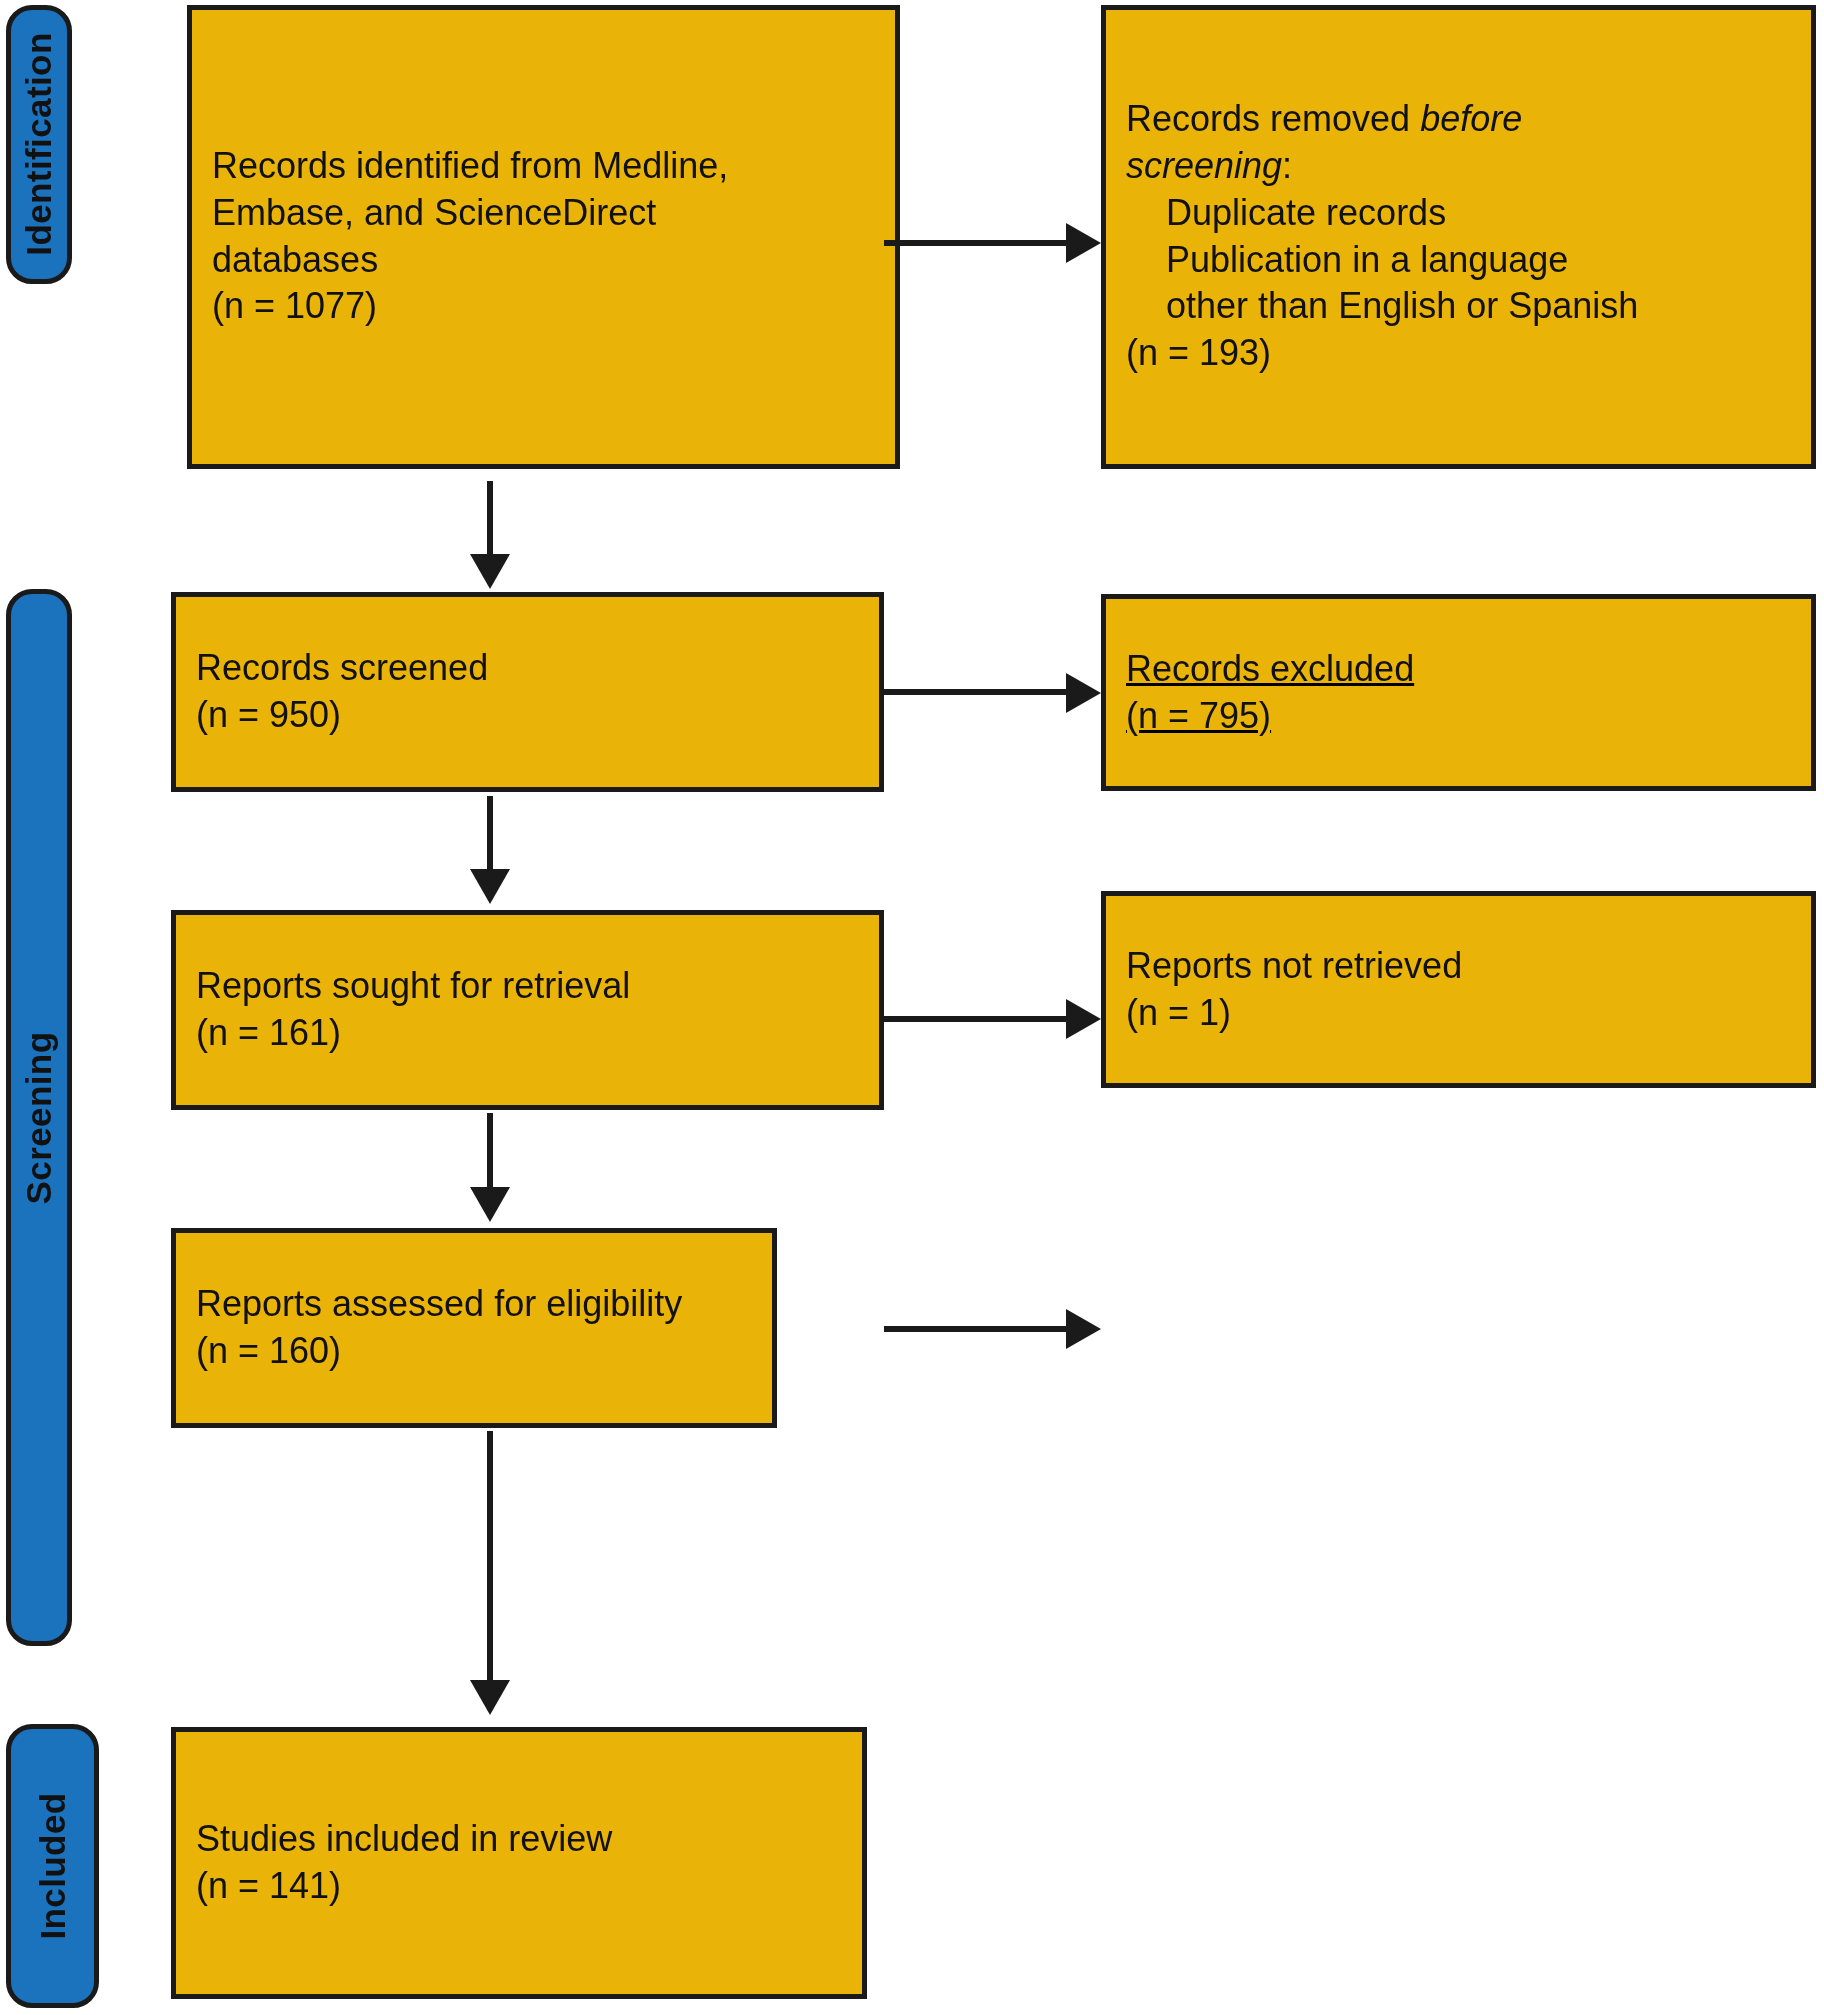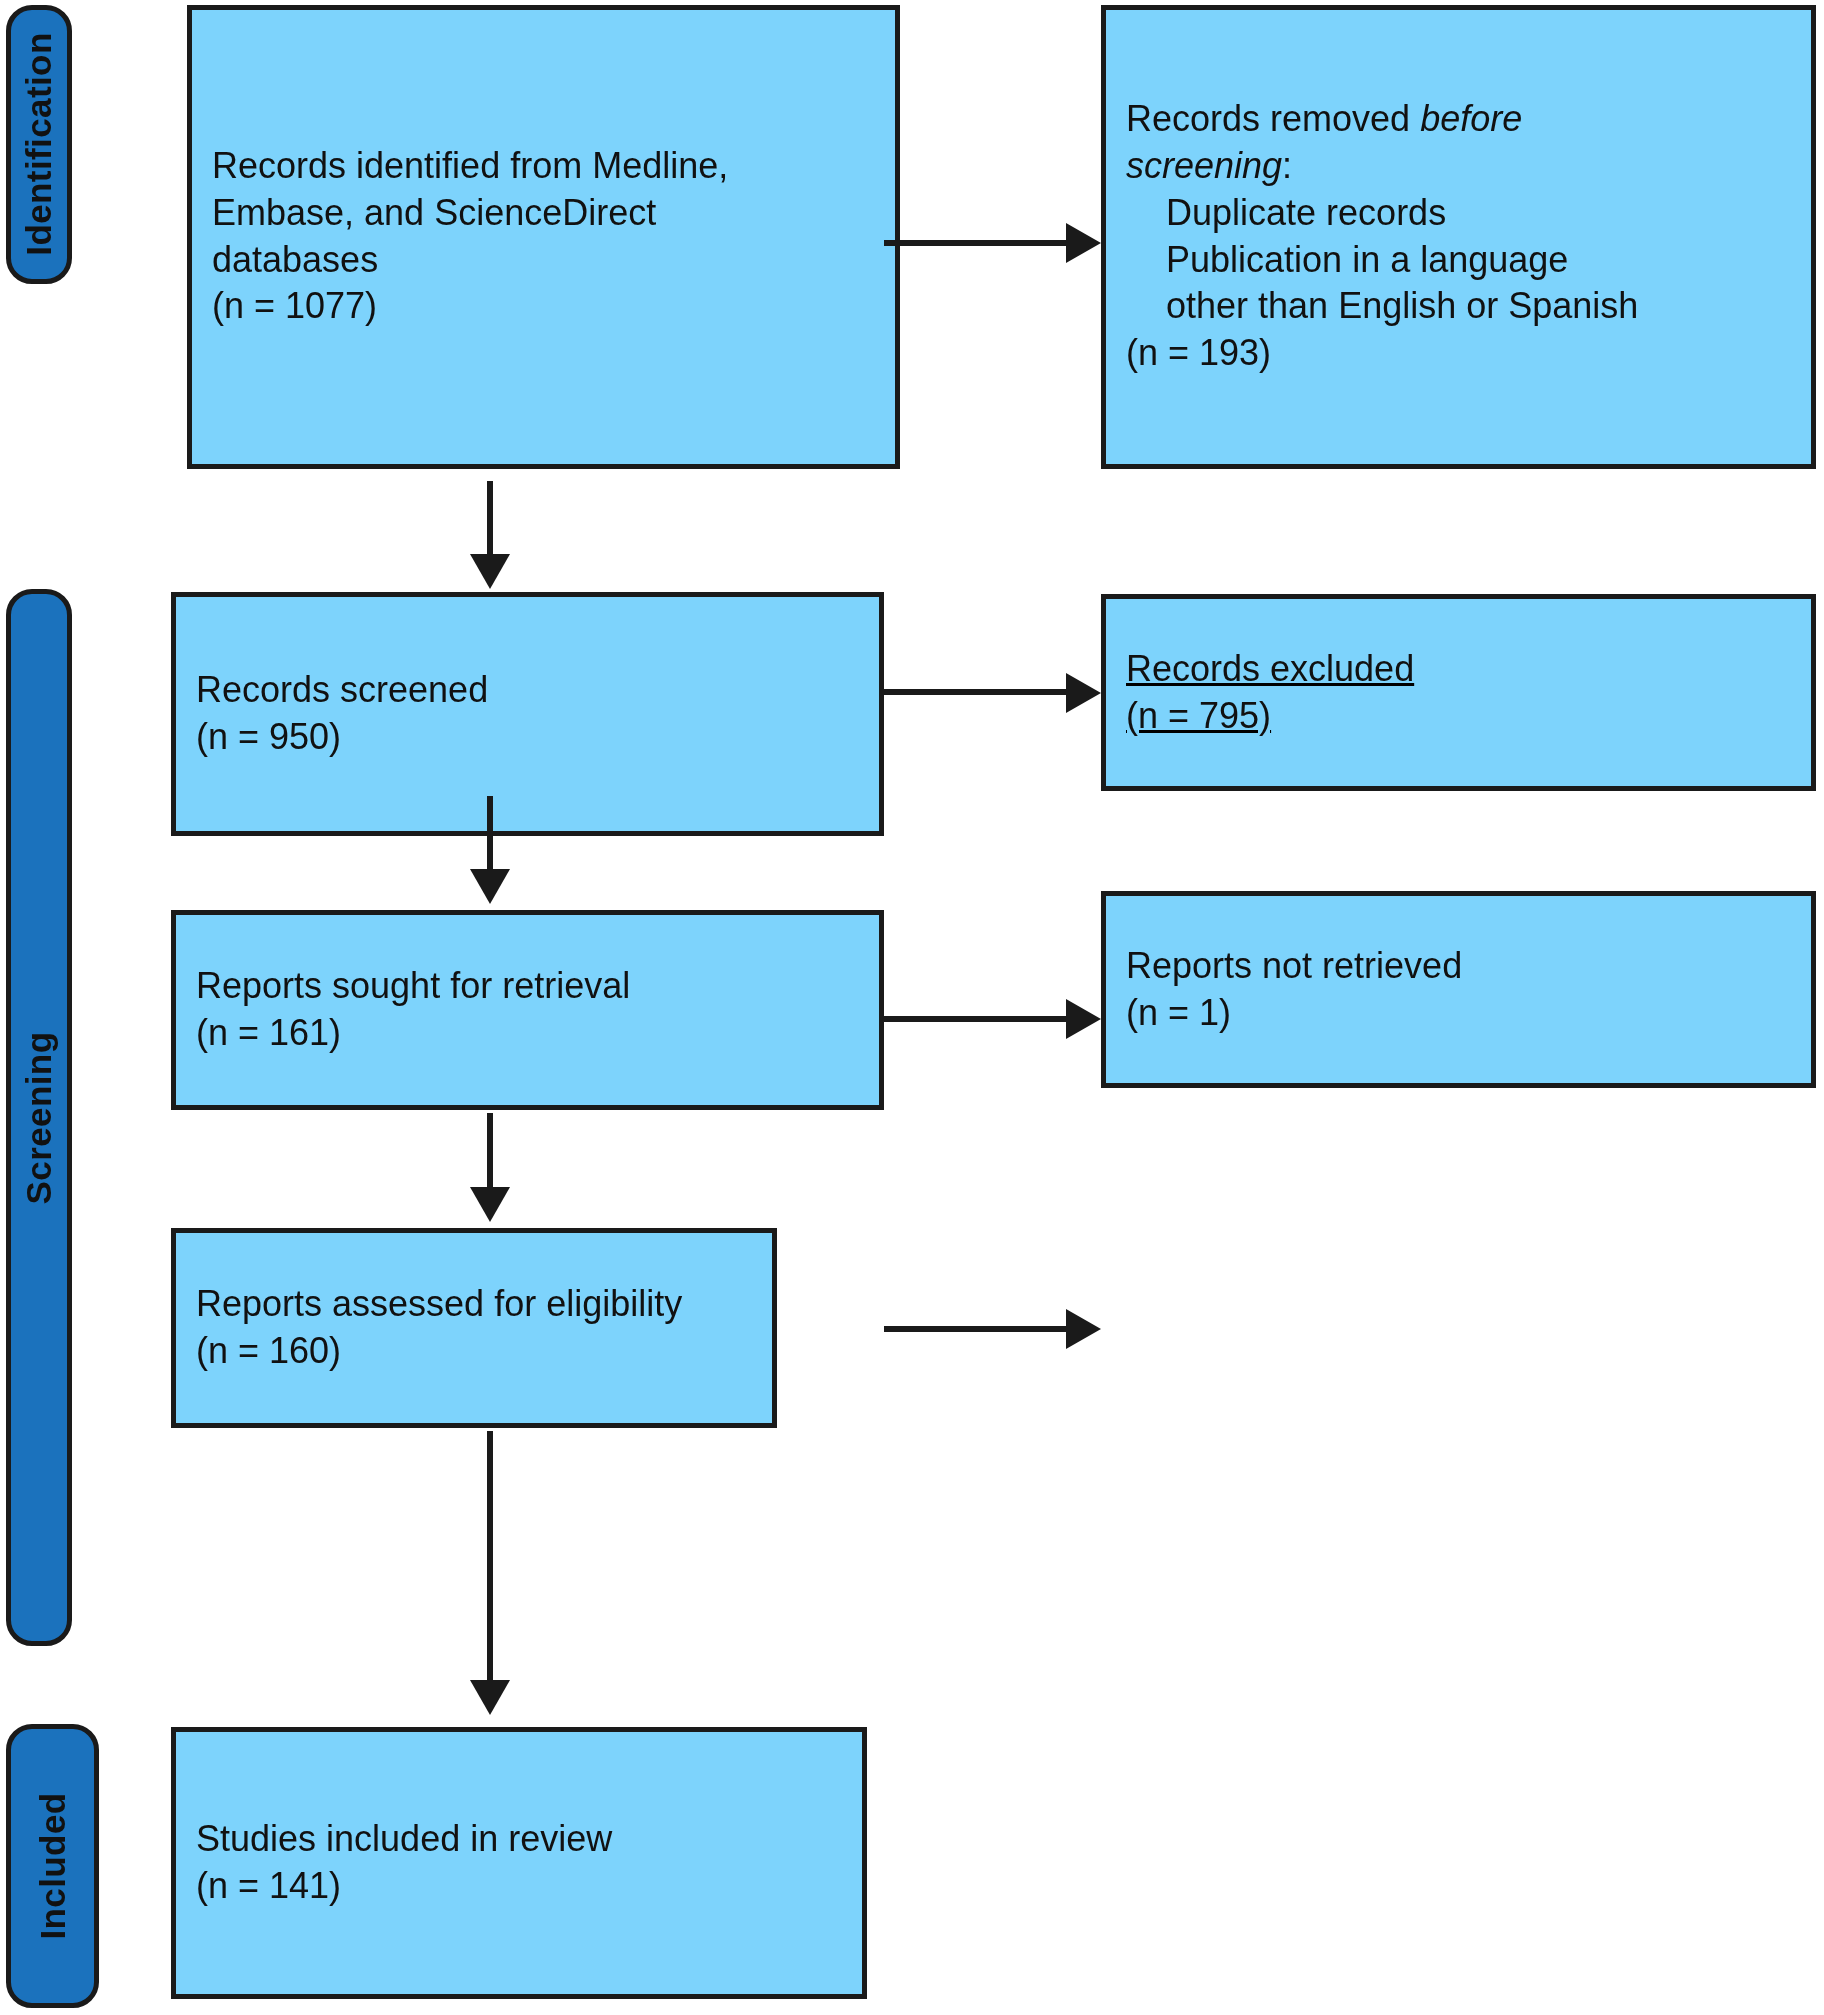--- a/index.html
+++ b/index.html
@@ -34,21 +34,21 @@
     font-size: 35px;
     letter-spacing: 0.4px;
     color: #111111;
     font-family: "Liberation Sans", sans-serif;
   }
 
   
   .flow-box {
     position: absolute;
     box-sizing: border-box;
-    background: #7dd3fc;
+    background: #eab308;
     border: 5.3px solid #1a1a1a;
     display: flex;
     flex-direction: column;
     justify-content: center;
   }
   .flow-box .box-text {
     padding: 0 20px;
     font-size: 36px;
     line-height: 1.30;
     color: #111111;
@@ -109,21 +109,21 @@
   <div class="flow-box" style="left:1101px; top:4.6px; width:715px; height:464px;">
     <div class="box-text"><span>Records removed </span><span class="ital">before</span><br><span class="ital">screening</span><span>:</span><br><span>    Duplicate records</span><br><span>    Publication in a language</span><br><span>    other than English or Spanish</span><br><span>(n = 193)</span></div>
   </div>
 
   <div class="arrow-h-line" style="left:884px; top:240px; width:183px;"></div>
   <div class="arrow-h-head" style="left:1066px; top:223px;"></div>
 
   <div class="arrow-v-line" style="left:487px; top:481px; height:76px;"></div>
   <div class="arrow-v-head" style="left:470px; top:554px;"></div>
 
-  <div class="flow-box" style="left:171px; top:592px; width:713px; height:244px;">
+  <div class="flow-box" style="left:171px; top:592px; width:713px; height:200px;">
     <div class="box-text"><span>Records screened</span><br><span>(n = 950)</span></div>
   </div>
 
   <div class="flow-box" style="left:1101px; top:594px; width:715px; height:197px;text-decoration:underline;">
     <div class="box-text"><span>Records excluded</span><br><span>(n = 795)</span></div>
   </div>
 
   <div class="arrow-h-line" style="left:884px; top:689px; width:183px;"></div>
   <div class="arrow-h-head" style="left:1066px; top:673px;"></div>
 

